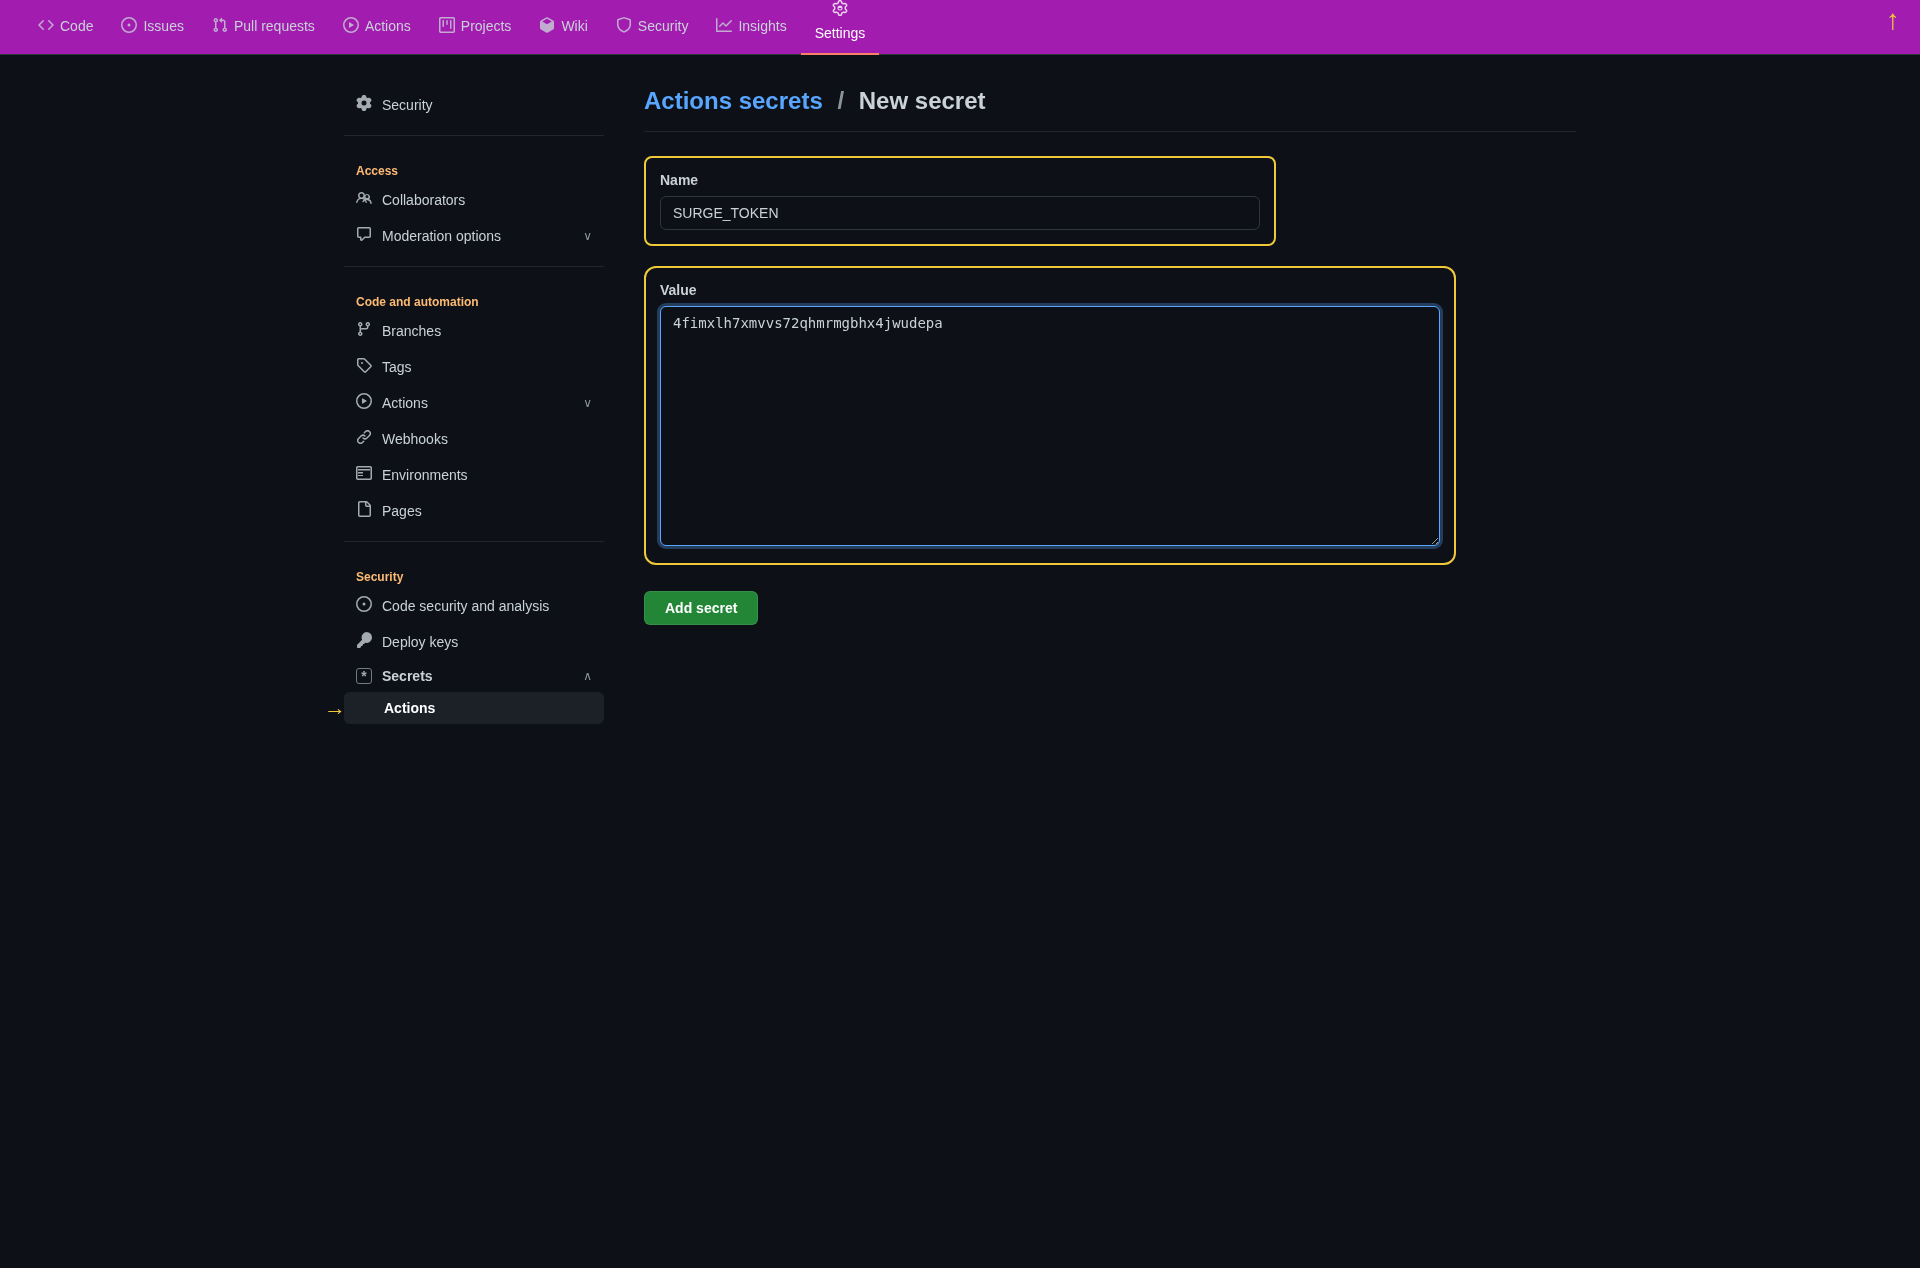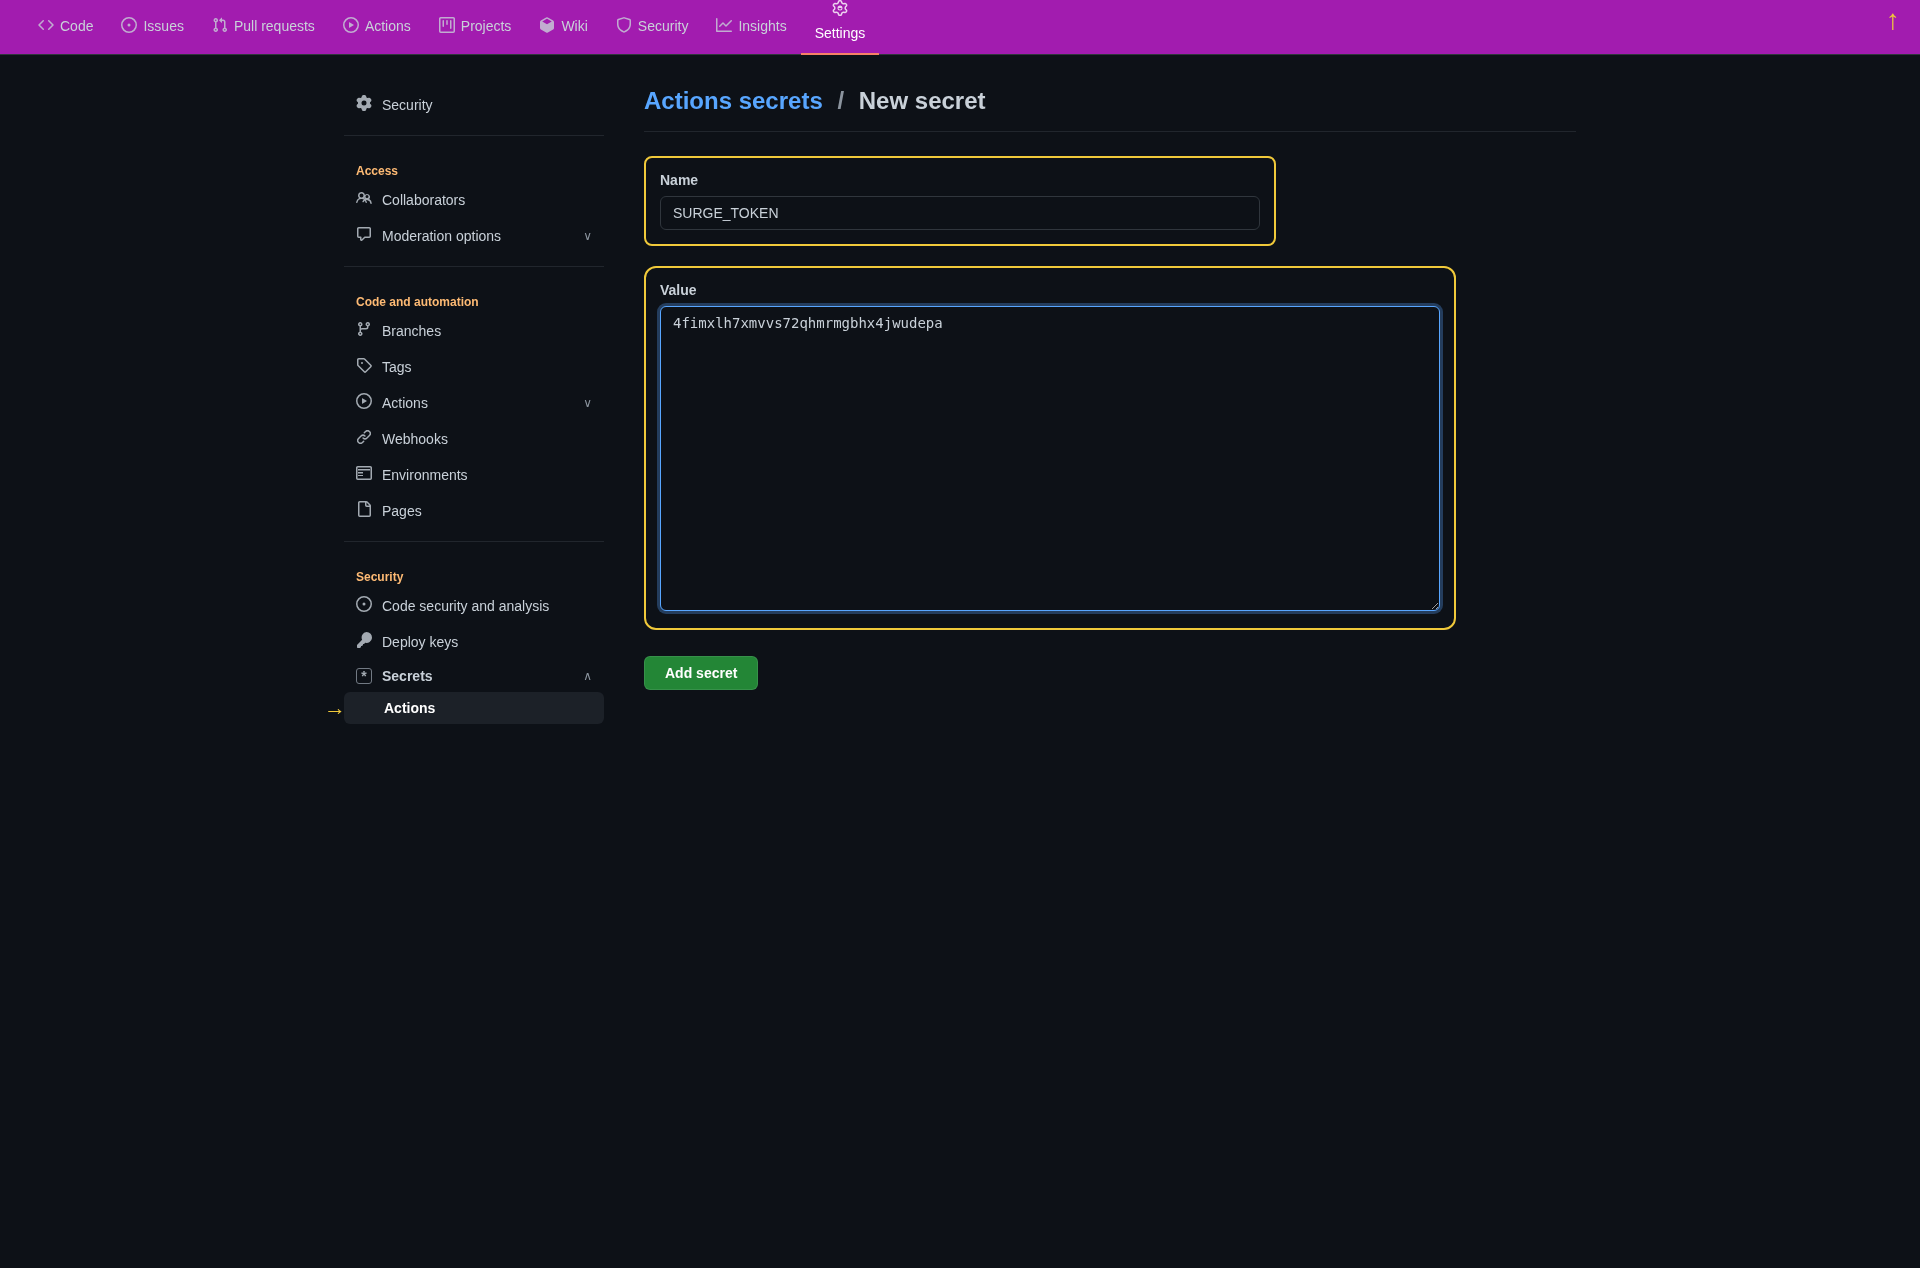--- a/index.html
+++ b/index.html
@@ -158,21 +158,21 @@
       outline: none;
     }
     .form-textarea {
       background-color: #0d1117;
       border: 1px solid #58a6ff;
       border-radius: 6px;
       color: #c9d1d9;
       font-size: 14px;
       padding: 8px 12px;
       width: 780px;
-      height: 305px;
+      height: 240px;
       outline: none;
       resize: vertical;
       box-shadow: 0 0 0 3px rgba(88,166,255,0.3);
     }
 
     
     .btn-add-secret {
       background-color: #238636;
       border: 1px solid rgba(240,246,252,0.1);
       border-radius: 6px;

